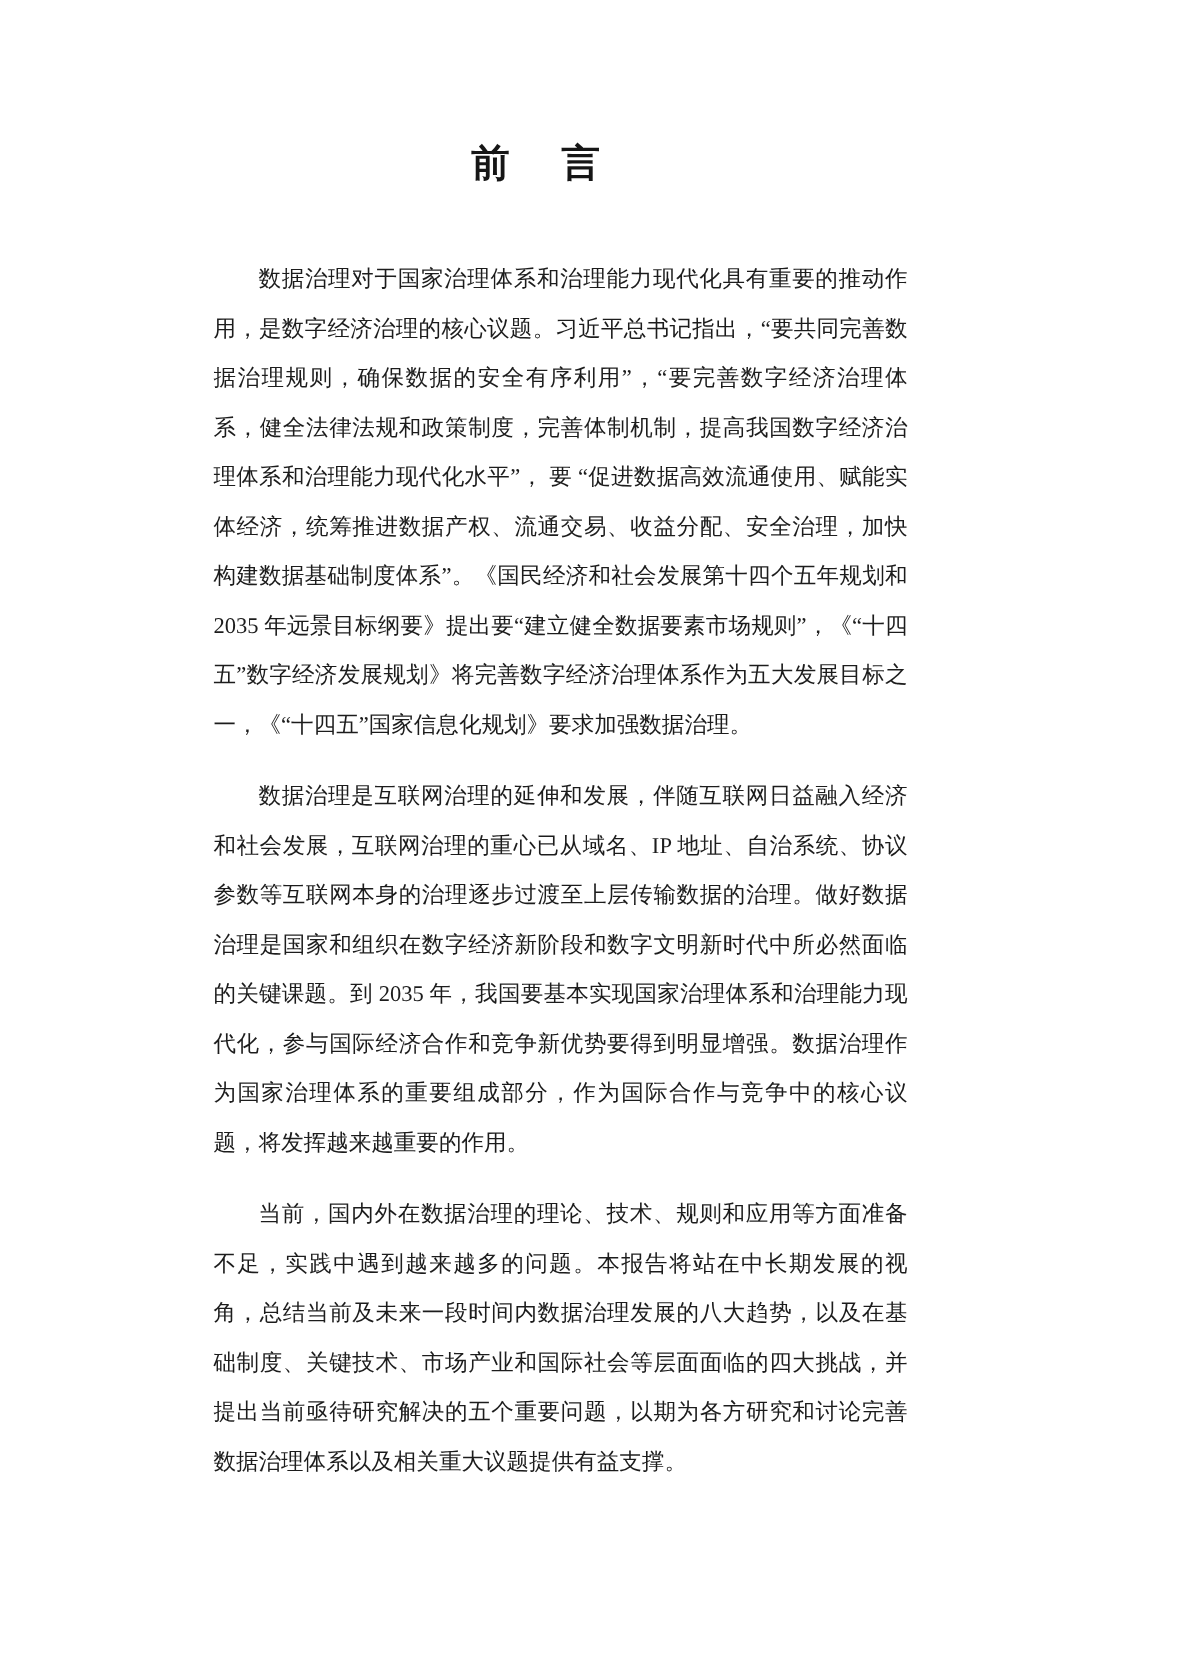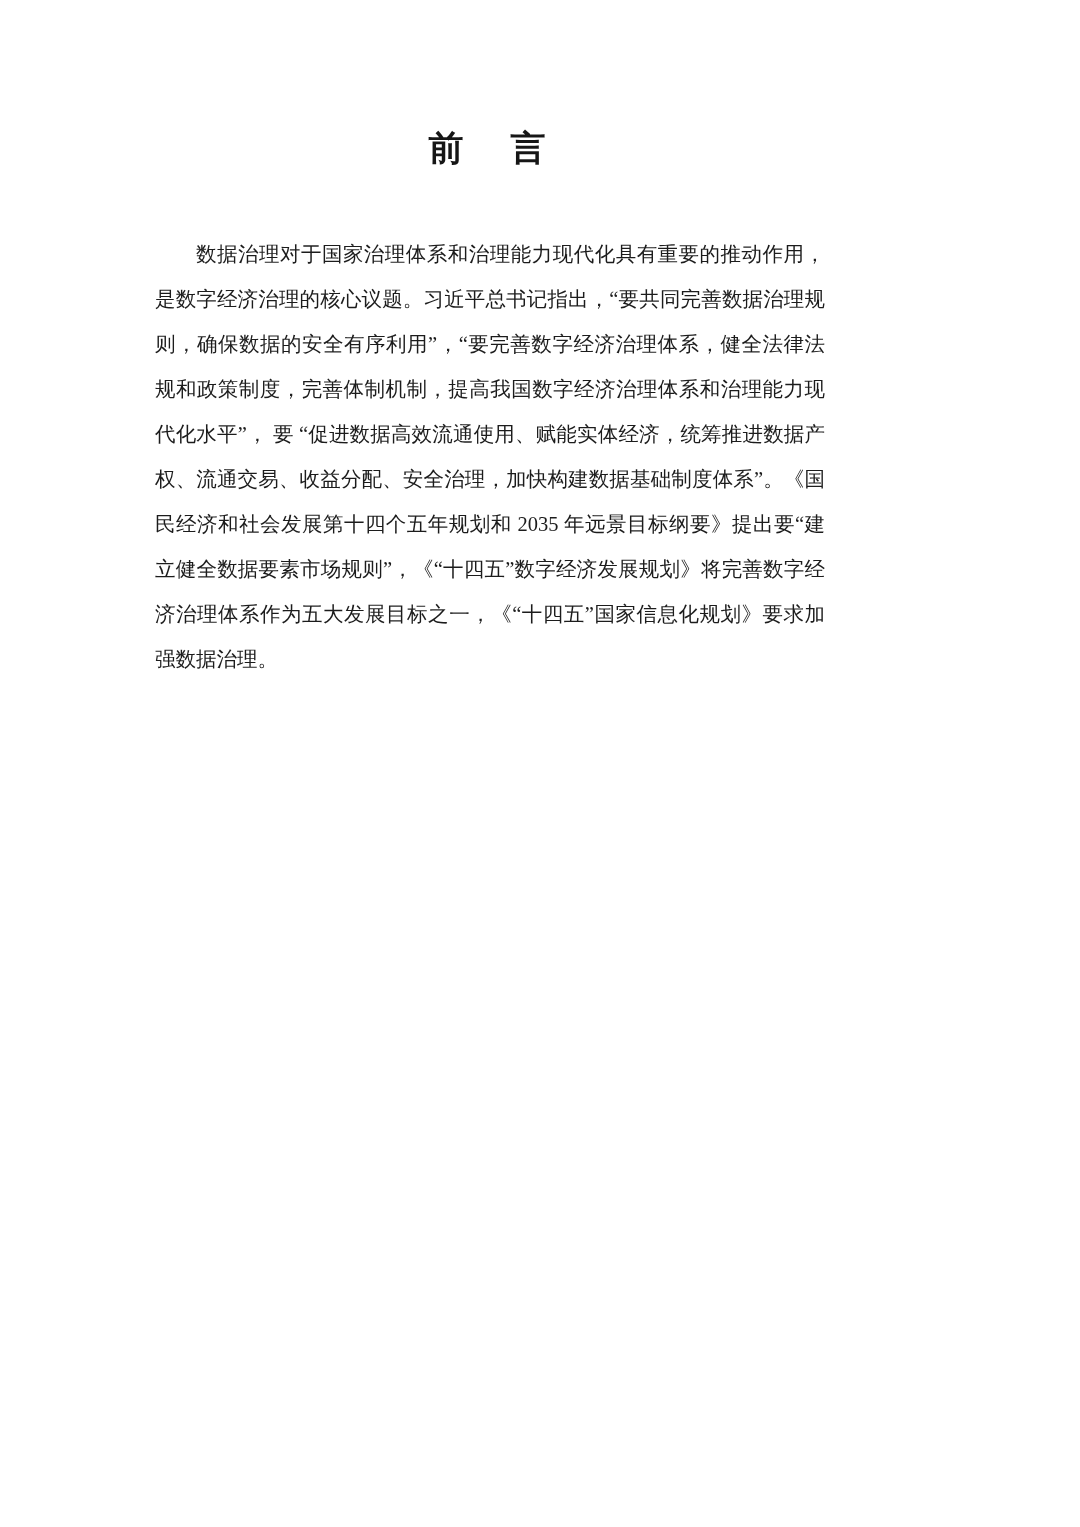--- a/index.html
+++ b/index.html
@@ -22,34 +22,37 @@
     padding-top: 128px;
     text-align: center;
     font-size: 35px;
     font-weight: 600;
     letter-spacing: 6px;
     color: #161616;
     line-height: 1.2;
   }
   .doc-body {
     padding: 62px 155px 0 155px;
+    margin-left: 39px;
   }
   .doc-body p {
     margin: 0 0 20px 0;
     font-size: 20.5px;
     line-height: 45px;
     text-align: justify;
     text-justify: inter-ideograph;
     text-indent: 2em;
     color: #1c1c1c;
     word-break: break-all;
   }
 </style>
 </head>
 <body>
 
 <div class="page">
   <h1 class="doc-title">前　言</h1>
 
   <div class="doc-body">
     <p>数据治理对于国家治理体系和治理能力现代化具有重要的推动作用，是数字经济治理的核心议题。习近平总书记指出，“要共同完善数据治理规则，确保数据的安全有序利用”，“要完善数字经济治理体系，健全法律法规和政策制度，完善体制机制，提高我国数字经济治理体系和治理能力现代化水平”， 要 “促进数据高效流通使用、赋能实体经济，统筹推进数据产权、流通交易、收益分配、安全治理，加快构建数据基础制度体系”。《国民经济和社会发展第十四个五年规划和 2035 年远景目标纲要》提出要“建立健全数据要素市场规则”，《“十四五”数字经济发展规划》将完善数字经济治理体系作为五大发展目标之一，《“十四五”国家信息化规划》要求加强数据治理。</p>
+    <p>数据治理是互联网治理的延伸和发展，伴随互联网日益融入经济和社会发展，互联网治理的重心已从域名、IP 地址、自治系统、协议参数等互联网本身的治理逐步过渡至上层传输数据的治理。做好数据治理是国家和组织在数字经济新阶段和数字文明新时代中所必然面临的关键课题。到 2035 年，我国要基本实现国家治理体系和治理能力现代化，参与国际经济合作和竞争新优势要得到明显增强。数据治理作为国家治理体系的重要组成部分，作为国际合作与竞争中的核心议题，将发挥越来越重要的作用。</p>
+    <p>当前，国内外在数据治理的理论、技术、规则和应用等方面准备不足，实践中遇到越来越多的问题。本报告将站在中长期发展的视角，总结当前及未来一段时间内数据治理发展的八大趋势，以及在基础制度、关键技术、市场产业和国际社会等层面面临的四大挑战，并提出当前亟待研究解决的五个重要问题，以期为各方研究和讨论完善数据治理体系以及相关重大议题提供有益支撑。</p>
   </div>
 </div>
 
 </body></html>

